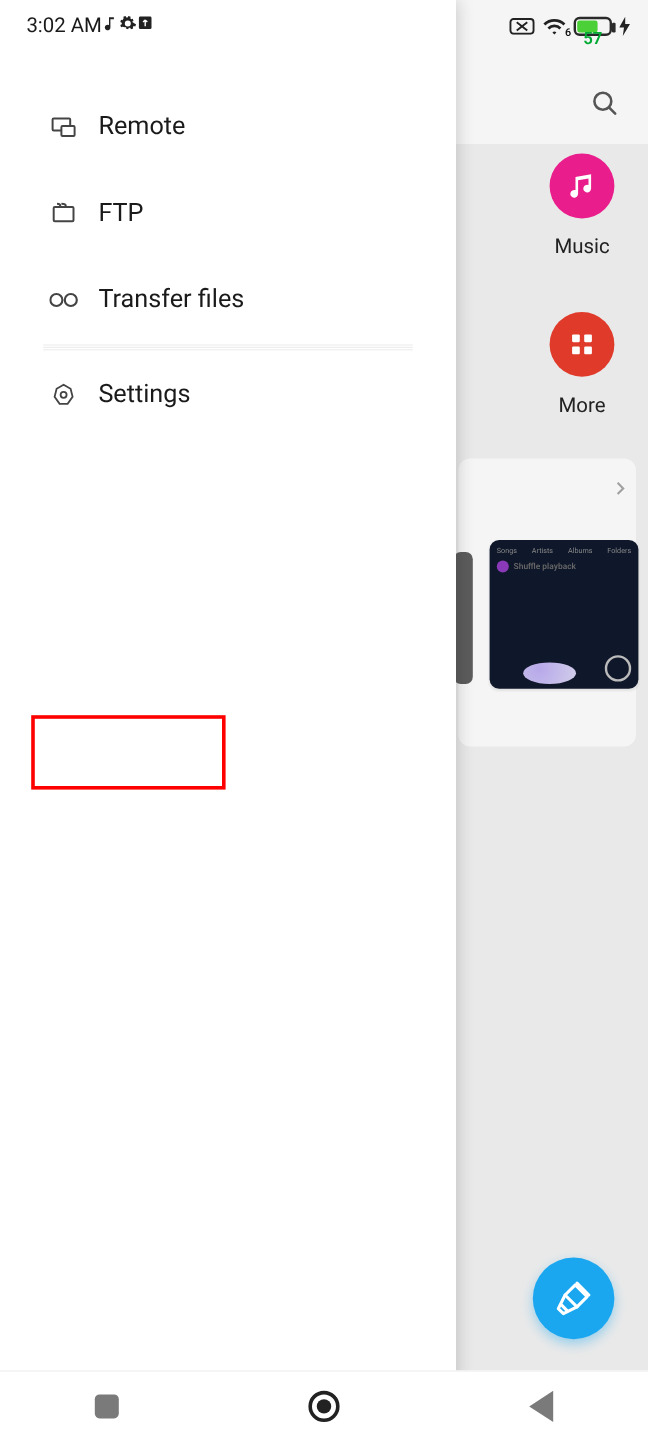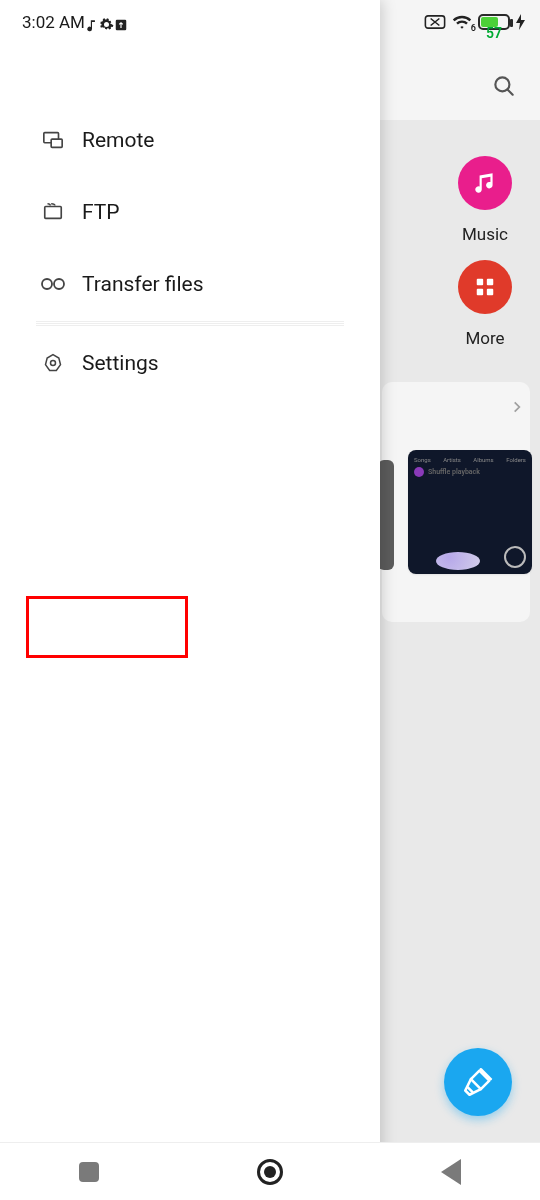--- a/index.html
+++ b/index.html
@@ -22,21 +22,21 @@
   }
   .tile {
     position: absolute; width: 110px; text-align: center;
   }
   .tile .circle {
     width: 54px; height: 54px; border-radius: 50%;
     margin: 0 auto 14px auto;
     display: flex; align-items: center; justify-content: center;
   }
   .tile .lbl { font-size: 17px; color: #222; }
-  .tile-music { top: 156px; right: 0; }
+  .tile-music { top: 128px; right: 0; }
   .tile-music .circle { background: #e91e8c; }
   .tile-more  { top: 260px; right: 0; }
   .tile-more  .circle { background: #e03a2a; }
 
   .bg-panel {
     position: absolute; left: 382px; top: 382px; right: 10px; height: 240px;
     background: #f5f5f5; border-radius: 10px;
   }
   .chevron {
     position: absolute; right: 16px; top: 400px;
@@ -74,21 +74,21 @@
     display:flex; align-items:center; justify-content:center;
     box-shadow: 0 4px 10px rgba(26,167,240,.4);
   }
 
   
   .drawer {
     position: absolute; left: 0; top: 0; bottom: 0;
     width: 380px;
     background: #fff;
     box-shadow: 2px 0 14px rgba(0,0,0,0.18);
-    padding-top: 104px;
+    padding-top: 70px;
   }
   .menu-item {
     display: flex; align-items: center;
     padding: 0 28px 0 36px;
     height: 72px;
     font-size: 21px; color: #1a1a1a;
     position: relative;
   }
   .menu-item .icon-slot {
     width: 34px; display:flex; align-items:center; justify-content:center;
@@ -118,21 +118,21 @@
   }
 
   
   .status {
     position: absolute; top: 0; left: 0; right: 0; height: 44px;
     display:flex; align-items:center; justify-content:space-between;
     padding: 0 14px 0 22px;
     font-size: 17px; color:#1a1a1a;
     z-index: 50;
   }
-  .status .left { display:flex; align-items:flex-end; }
+  .status .left { display:flex; align-items:flex-start; }
   .status .right{ display:flex; align-items:center; gap:6px; }
   .batt {
     display:inline-flex; align-items:center;
     border:2px solid #2a2a2a; border-radius:5px;
     width:32px; height:16px; position:relative;
   }
   .batt::after{ content:""; position:absolute; right:-5px; top:3px; width:3px; height:8px; background:#2a2a2a; border-radius:1px;}
   .batt .fill{ position:absolute; left:1px; top:1px; bottom:1px; width:60%; background:#4cd038; border-radius:2px;}
   .batt .num{ position:absolute; left:0; right:0; text-align:center; font-size:14px; color:#0a3; font-weight:600; line-height:12px;margin-top:21px; }
 

